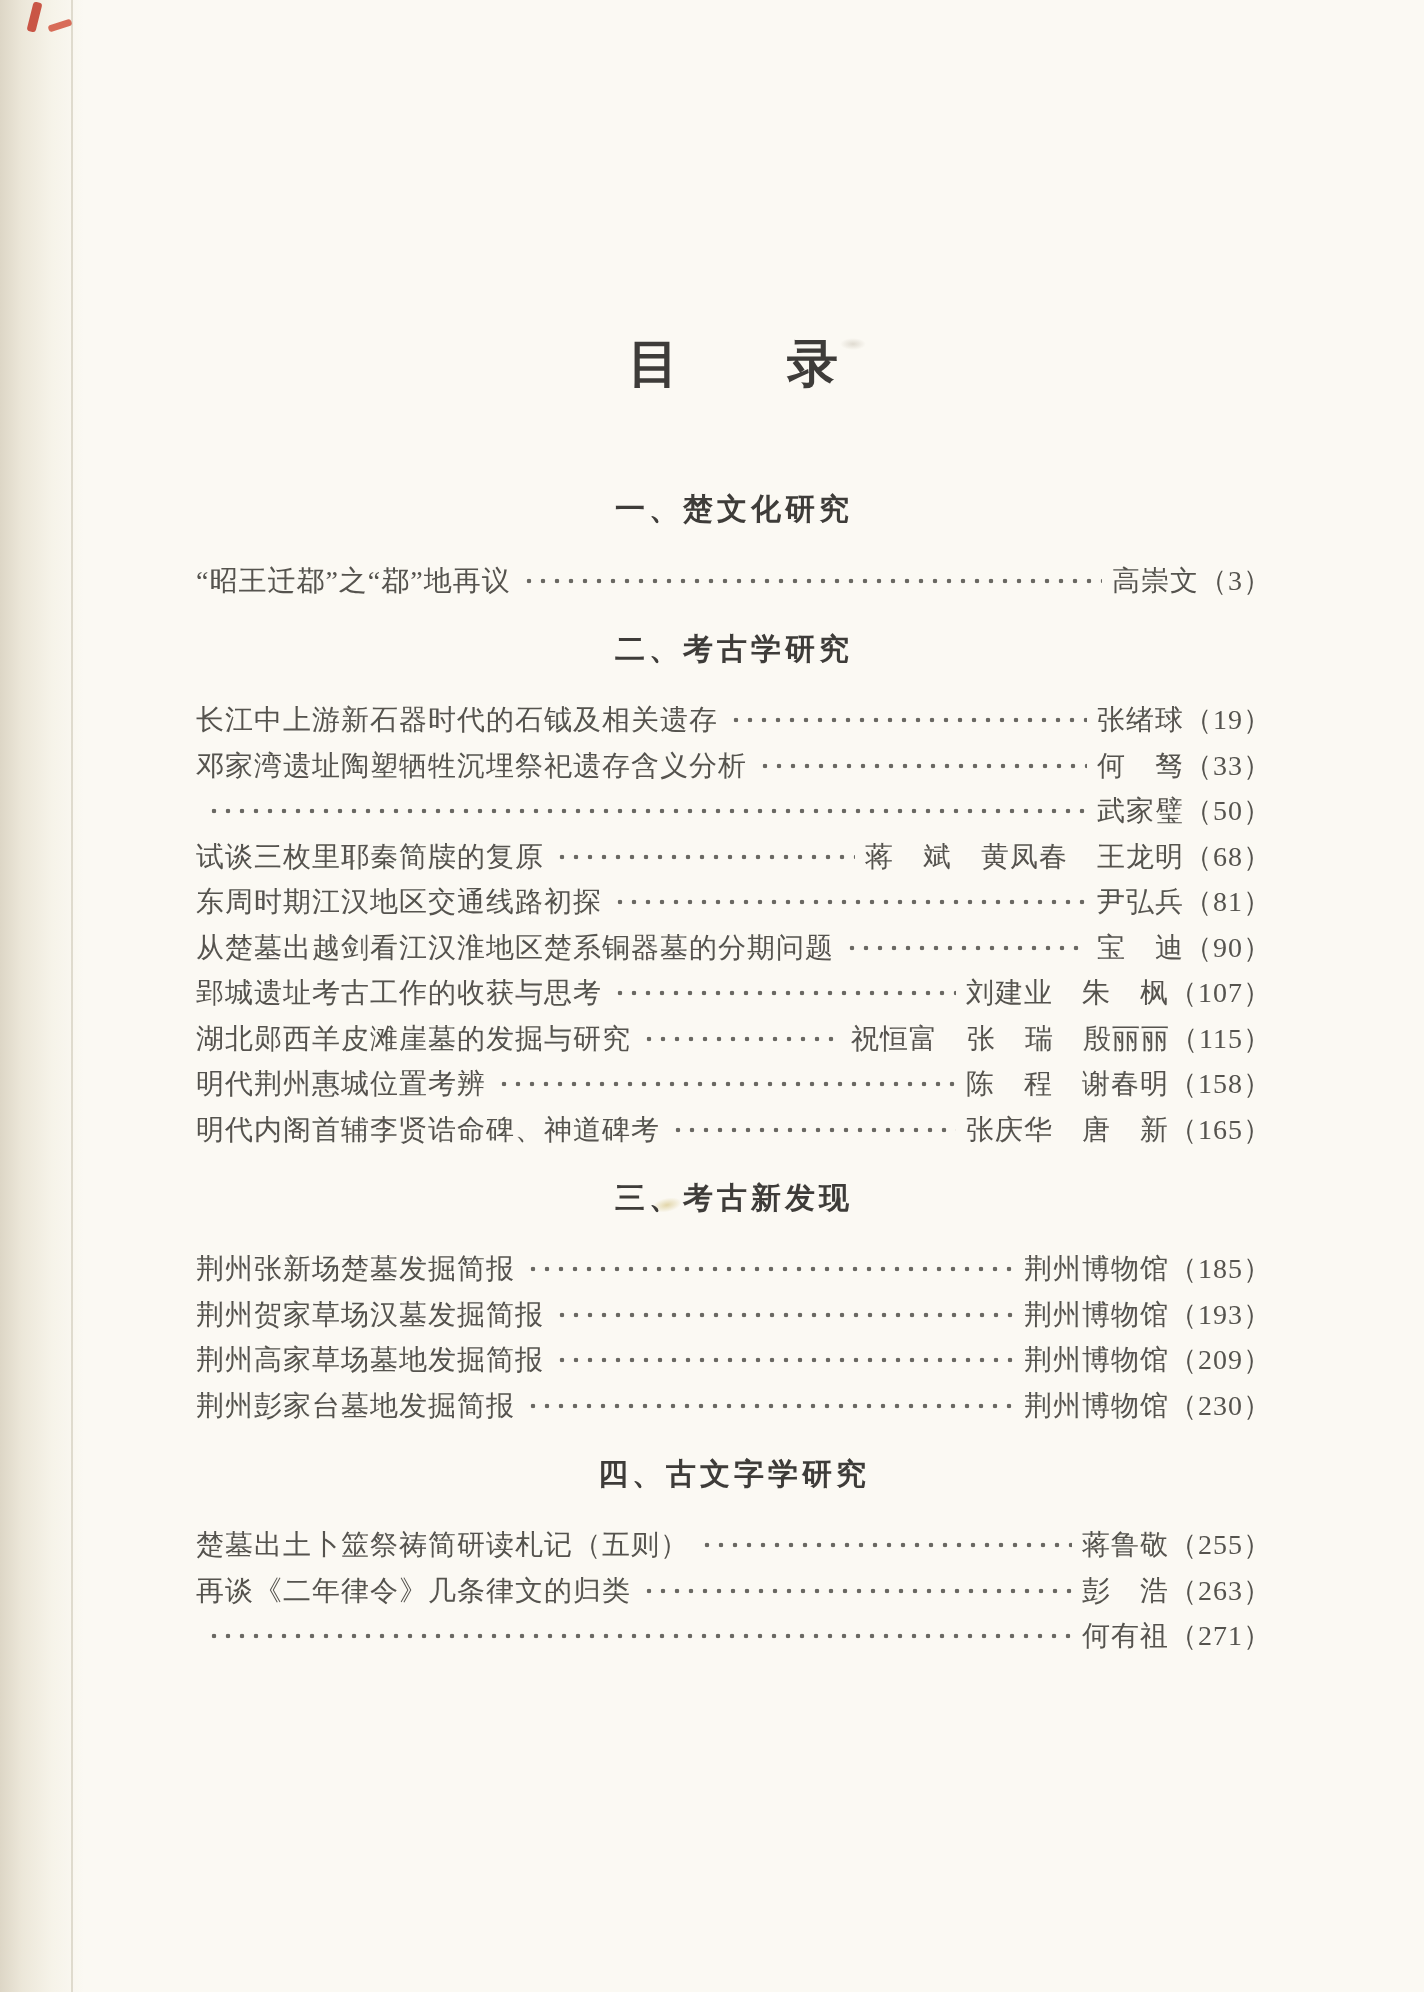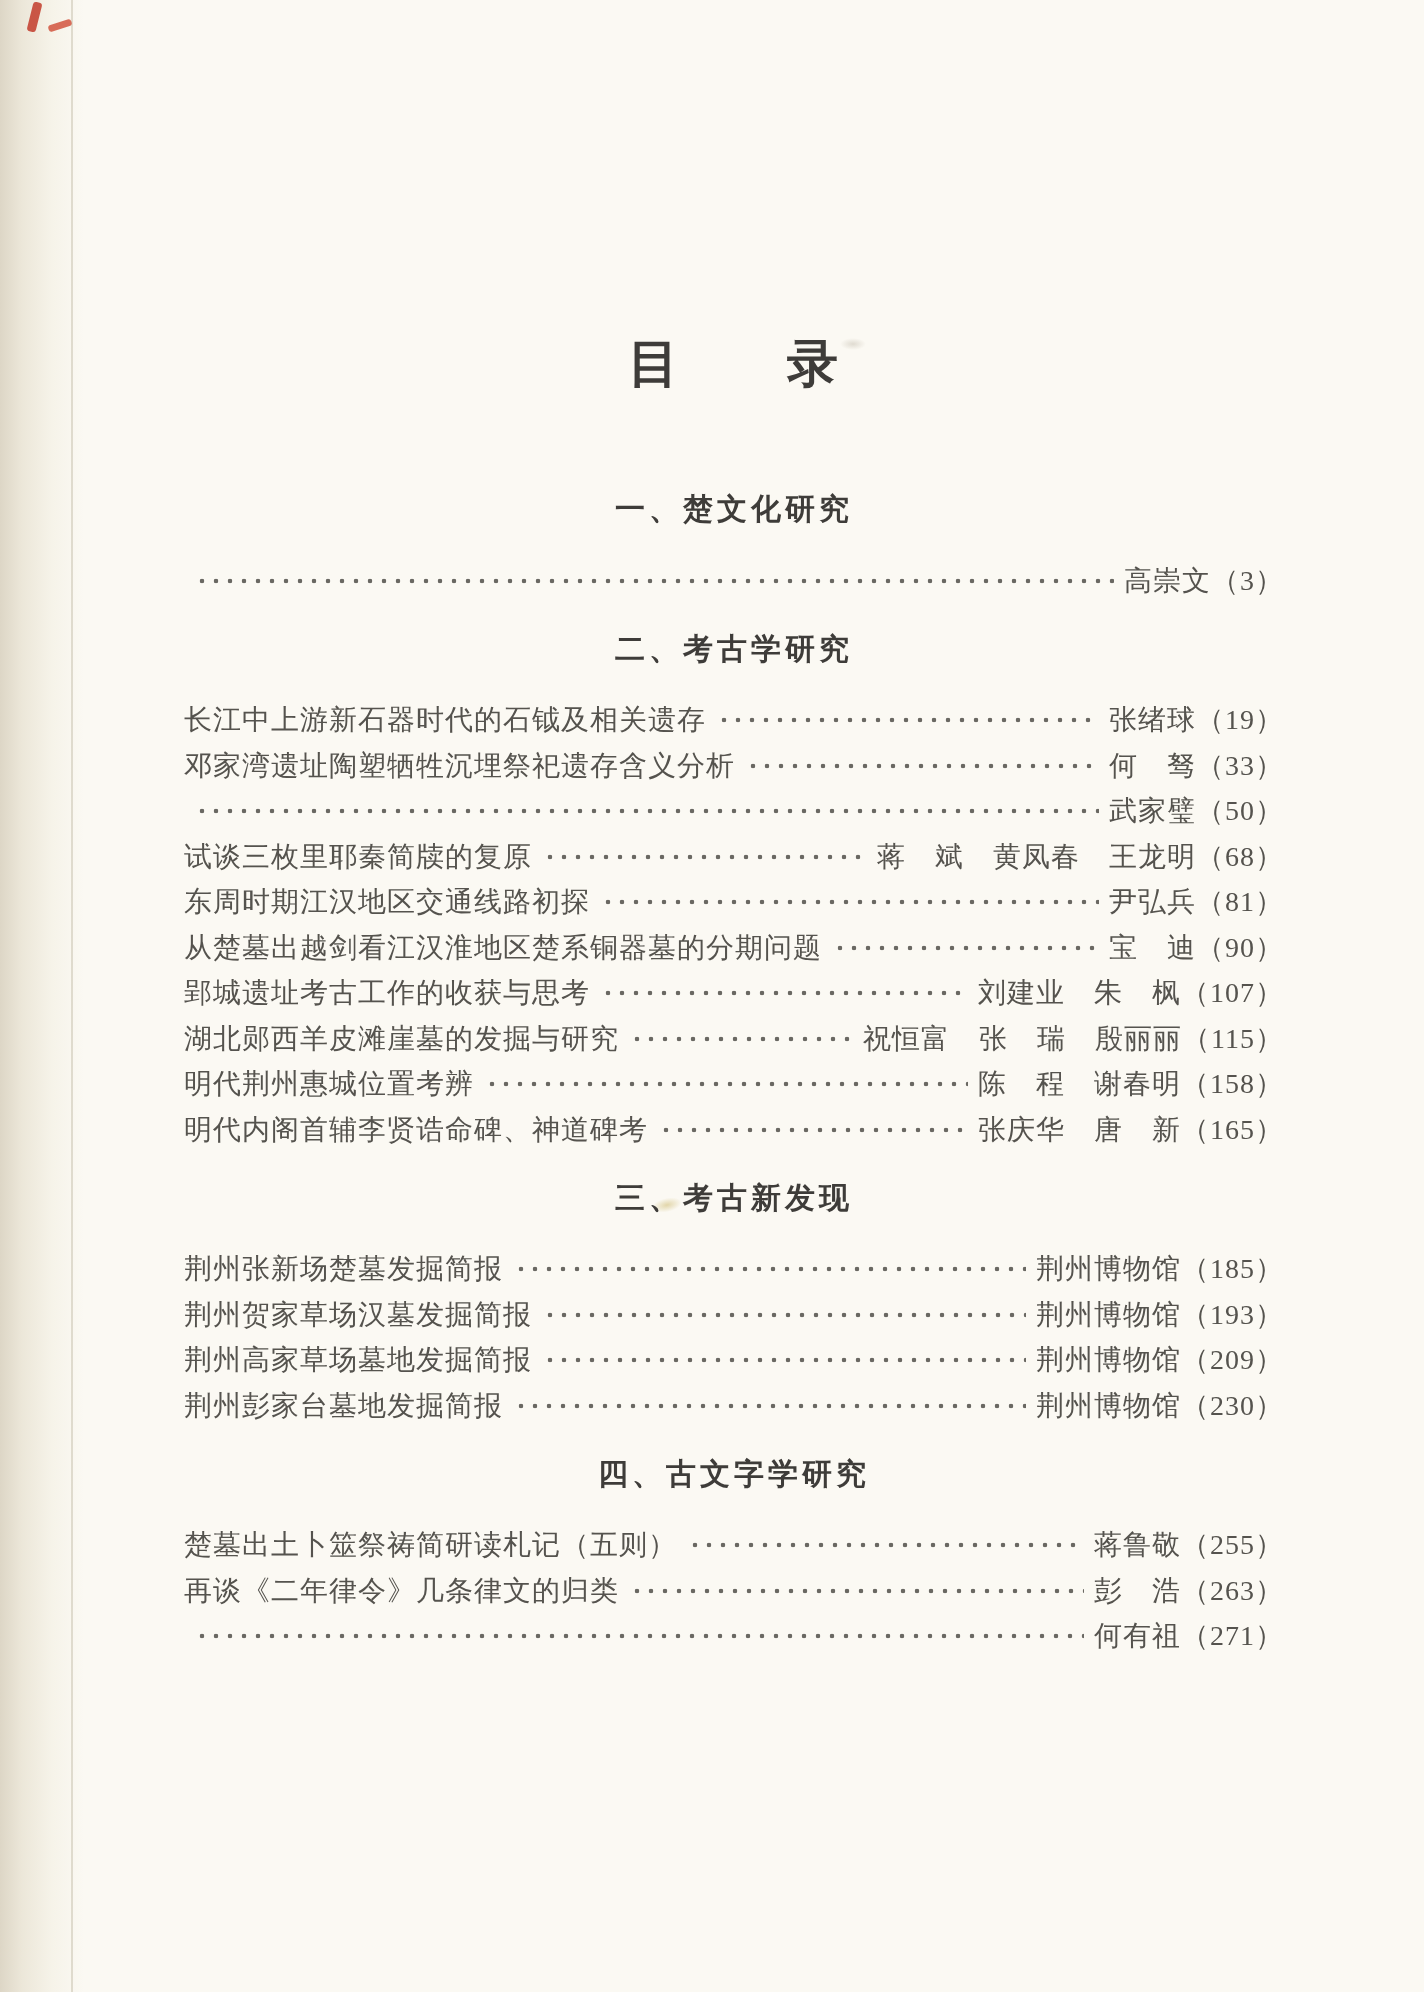--- a/index.html
+++ b/index.html
@@ -71,21 +71,21 @@
     margin: 0;
     text-align: center;
     font-size: 51px;
     line-height: 56px;
     font-weight: bold;
     letter-spacing: 2px;
     color: var(--ink-dark, #3e3c39);
     font-family: "Liberation Serif", "DejaVu Serif", serif;
     white-space: pre;
   }
-  section { margin: 4px; }
+  section { margin: 16px; }
   section.first { margin-top: 96px; }
   section.rest  { margin-top: 24px; }
   .section-heading {
     margin: 0 0 28px 0;
     text-align: center;
     font-size: 30px;
     line-height: 42px;
     font-weight: bold;
     letter-spacing: 4px;
     color: var(--ink-dark, #3e3c39);
@@ -131,20 +131,21 @@
 <div class="smudge-1"></div>
 <div class="smudge-2"></div>
 
 <div class="content">
   <h1 class="doc-title">目　　录</h1>
   <div id="sections">
   <section class="first">
     <h2 class="section-heading">一、楚文化研究</h2>
     <div class="entries">
   <div class="entry">
+    <span class="entry-title">“昭王迁鄀”之“鄀”地再议</span>
     <span class="leader"></span>
     <span class="entry-authors">高崇文</span>
     <span class="entry-page">（3）</span>
   </div>
 
 </div>
   </section>
 
   <section class="rest">
     <h2 class="section-heading">二、考古学研究</h2>

